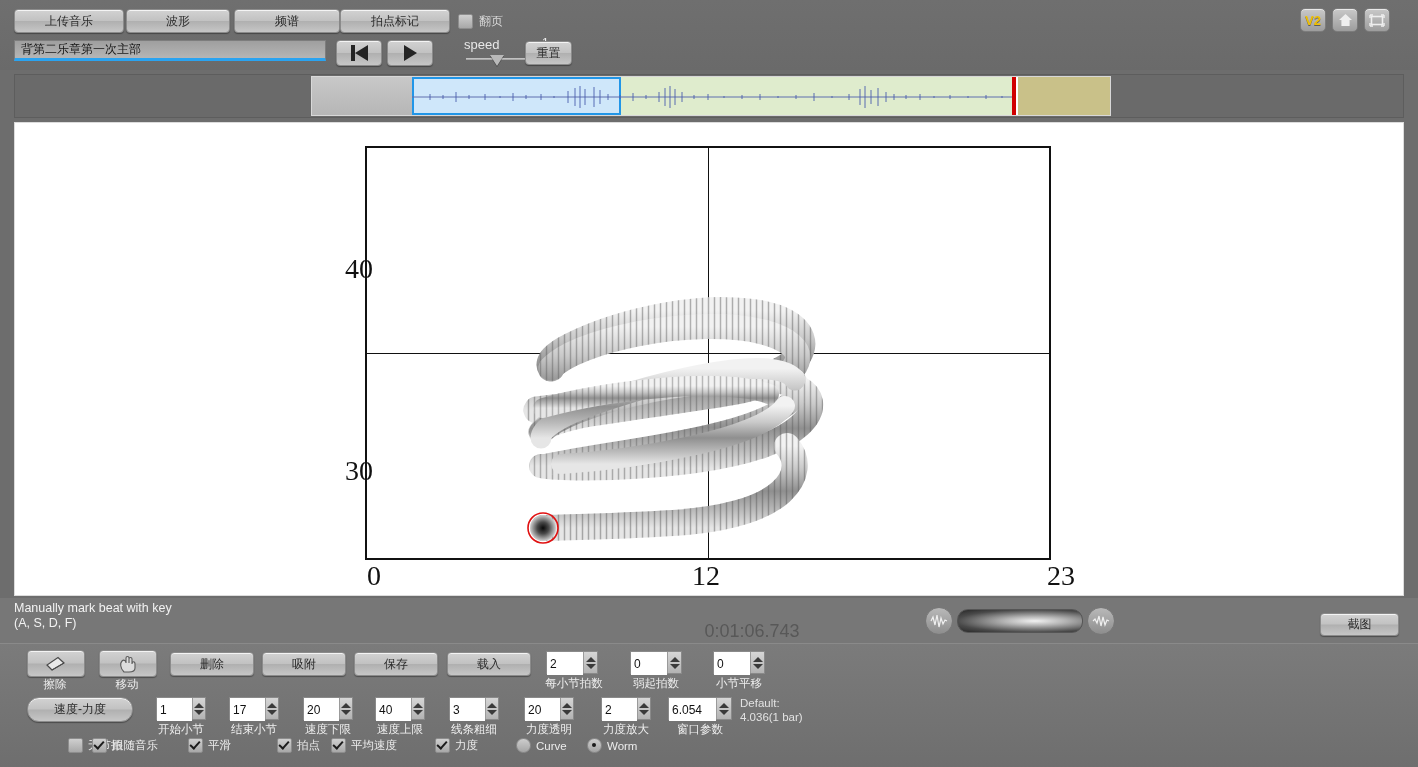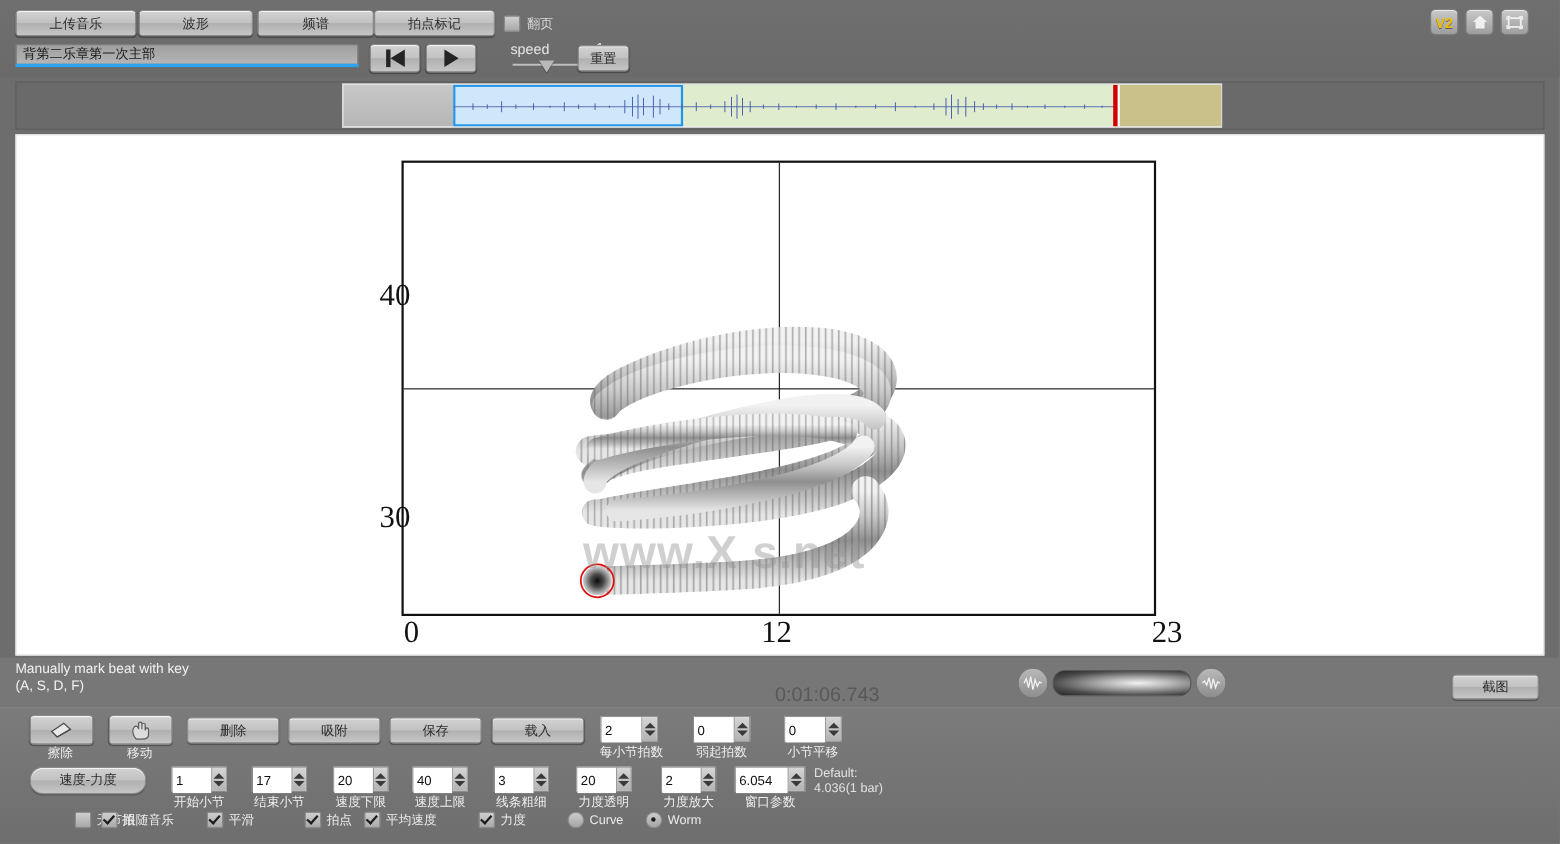--- a/index.html
+++ b/index.html
@@ -317,21 +317,20 @@
         <path d="M420,260 C408,276 372,290 326,300 C280,310 230,316 196,318" fill="none" stroke="url(#tubeg)" stroke-width="20" stroke-linecap="round"></path>
 
         <path d="M178,382 C212,381 262,380 308,377 C356,374 396,364 416,346 C432,331 434,314 422,300" fill="none" stroke="url(#tubeg)" stroke-width="26" stroke-linecap="round"></path>
         <path d="M178,382 C212,381 262,380 308,377 C356,374 396,364 416,346 C432,331 434,314 422,300" fill="none" stroke="url(#ribs)" stroke-width="26" stroke-linecap="round" opacity="0.85"></path>
       </g>
 
       <circle cx="178" cy="382" r="13" fill="url(#headg)"></circle>
       <circle cx="178" cy="382" r="15" fill="none" stroke="#e01010" stroke-width="1.6"></circle>
     </svg>
 
-    <div class="watermark">www.X s.net</div>
   </div>
 
   <div class="inforow"></div>
   <div class="hint">
     <div>Manually mark beat with key</div>
     <div>(A, S, D, F)</div>
   </div>
   <div class="time2">0:01:06.743</div>
 
   <div class="vol-wrap">

